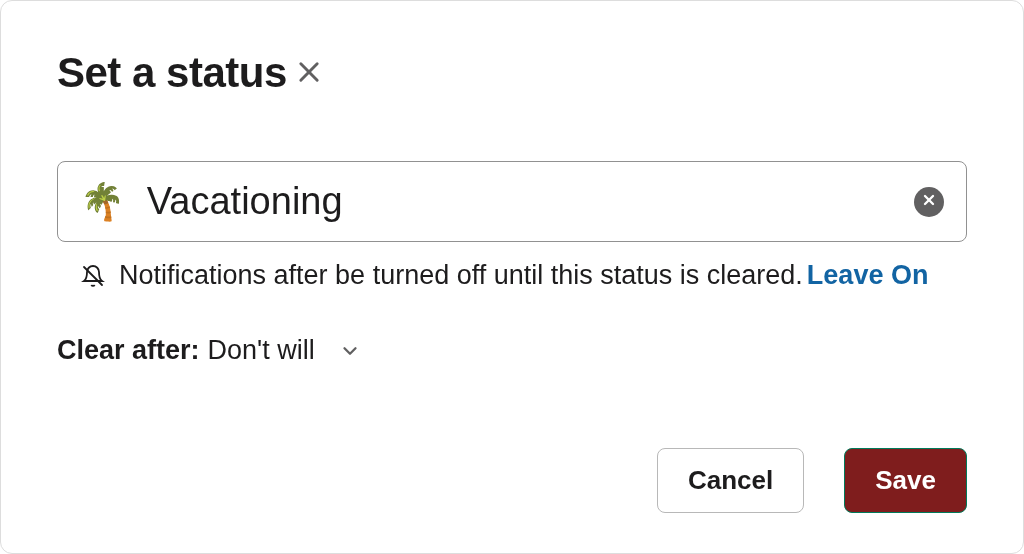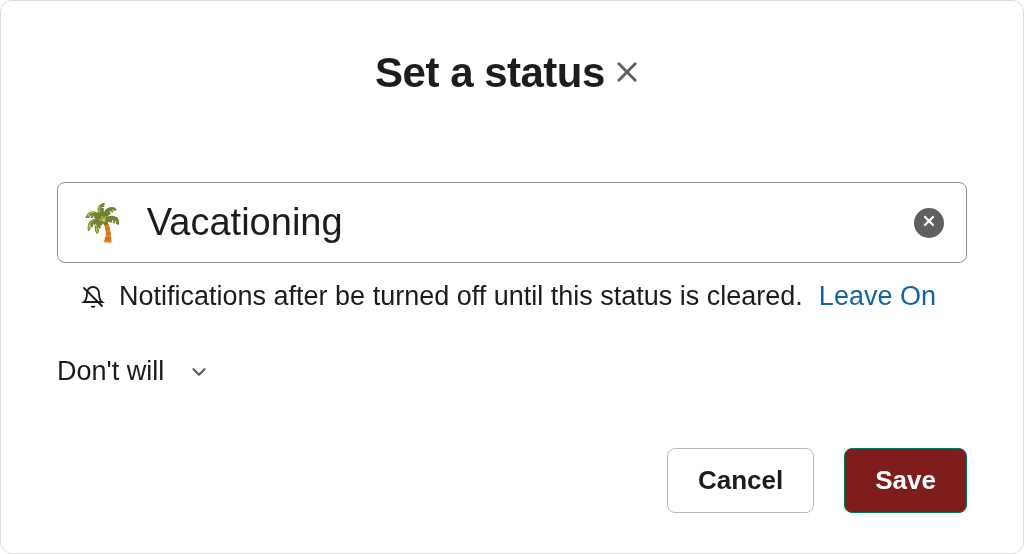--- a/index.html
+++ b/index.html
@@ -19,23 +19,23 @@
       height: 100%;
       padding: 48px 56px 40px 56px;
       position: relative;
       border: 1px solid #ddd;
       border-radius: 12px;
       display: flex;
       flex-direction: column;
     }
     .header {
       display: flex;
-      justify-content: center;
-      align-items: center;
-      margin-bottom: 85px;
+      justify-content: flex-start;
+      align-items: center;
+      margin-bottom: 64px;
     }
     .title {
       font-size: 42px;
       font-weight: 900;
       color: #1d1c1d;
       letter-spacing: -0.5px;
     }
     .close-btn {
       background: none;
       border: none;
@@ -101,21 +101,22 @@
       display: flex;
       align-items: center;
     }
     .bell-icon svg {
       width: 24px;
       height: 24px;
     }
     .leave-on-link {
       color: #1264a3;
       cursor: pointer;
-      margin-left: 16px;
+      margin-left: 4px;
+      font-weight: bold;
     }
     .clear-after-row {
       display: flex;
       align-items: center;
       font-size: 27px;
       color: #1d1c1d;
     }
     .clear-after-label {
       font-weight: 700;
       margin-right: 8px;
@@ -130,21 +131,21 @@
     }
     .chevron-down svg {
       width: 22px;
       height: 22px;
       stroke: #616061;
     }
     .footer {
       margin-top: auto;
       display: flex;
       justify-content: flex-end;
-      gap: 30px;
+      gap: 40px;
     }
     .btn {
       padding: 16px 30px;
       font-size: 26px;
       font-weight: 700;
       border-radius: 8px;
       cursor: pointer;
       font-family: inherit;
     }
     .btn-cancel {
@@ -193,20 +194,21 @@
         <path d="M18 8a6 6 0 0 0-12 0c0 7-3 9-3 9h18s-3-2-3-9"></path>
         <path d="M13.7 21a2 2 0 0 1-3.4 0"></path>
         <line x1="3" y1="3" x2="21" y2="21" stroke-linecap="round"></line>
       </svg>
     </span>
     <span>Notifications after be turned off until this status is cleared.</span>
     <span class="leave-on-link">Leave On</span>
   </div>
 
   <div class="clear-after-row">
+    <span class="clear-after-label">Clear after:</span>
     <span class="clear-after-value">Don't will</span>
     <span class="chevron-down">
       <svg viewBox="0 0 24 24" fill="none" stroke="currentColor" stroke-width="2.5" stroke-linecap="round" stroke-linejoin="round">
         <polyline points="6 9 12 15 18 9"></polyline>
       </svg>
     </span>
   </div>
 
   <div class="footer">
     <button class="btn btn-cancel">Cancel</button>

